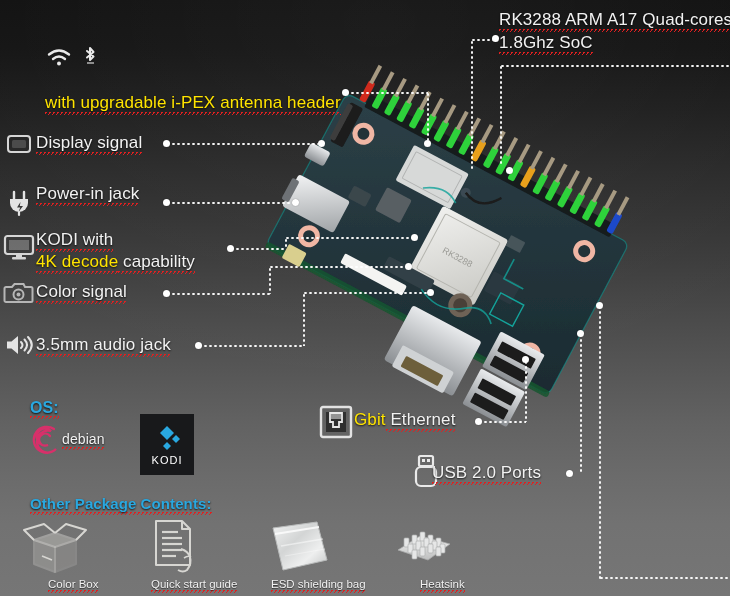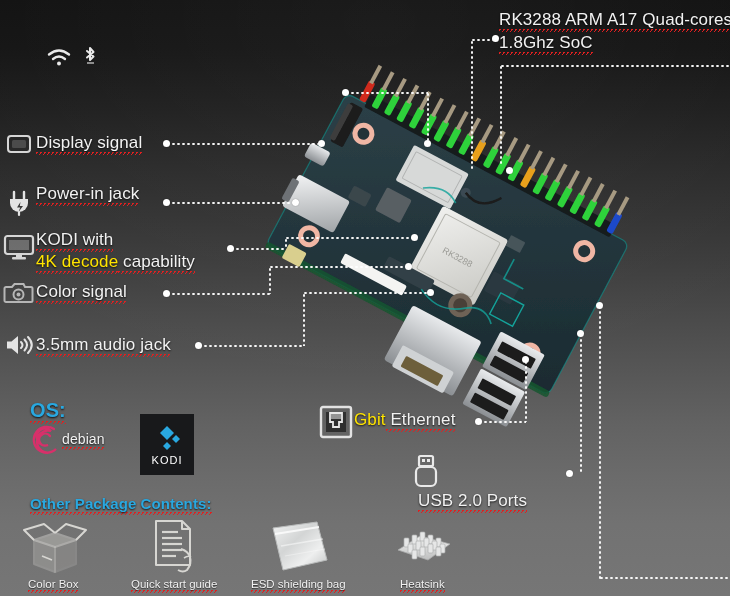--- a/index.html
+++ b/index.html
@@ -68,20 +68,21 @@
 
   
   #board{
     position:absolute;left:253px;top:88px;width:400px;height:305px;
   }
 
   
   .pkg-cap{
     position:absolute;color:#f0f0f0;font-size:11.5px;white-space:nowrap;
     text-shadow:0 1px 1px rgba(0,0,0,.6);
+    margin-left:20px;
   }
 
   
   #kodi{
     position:absolute;left:140px;top:414px;width:54px;height:61px;
     background:#18191b;display:flex;flex-direction:column;
     align-items:center;justify-content:center;
   }
   #kodi .kword{color:#ffffff;font-size:11px;letter-spacing:1px;margin-top:0;}
 </style>
@@ -304,20 +305,21 @@
       <circle cx="13" cy="16.5" r="2" fill="#e9e9e9"></circle>
     </svg>
   </div>
   <div class="ico" style="left:83px;top:45px;">
     <svg width="14" height="22" viewBox="0 0 14 22">
       <path d="M4 6 L10.5 11.5 L7 15 L7 3 L10.5 7 L4 12.5" fill="none" stroke="#e9e9e9" stroke-width="2" stroke-linejoin="round" stroke-linecap="round"></path>
       <rect x="4" y="17" width="7" height="2" fill="#8d8d8d"></rect>
     </svg>
   </div>
 
+  <div class="lbl hl" style="left:45px;top:93px;"><span class="spell">with upgradable i-PEX antenna header</span></div>
 
   <div class="ico" style="left:7px;top:135px;">
     <svg width="24" height="18" viewBox="0 0 24 18">
       <rect x="1" y="1" width="22" height="16" rx="3" fill="none" stroke="#d6d6d6" stroke-width="2"></rect>
       <rect x="5" y="5" width="14" height="8" rx="1.5" fill="#4b4b4b"></rect>
     </svg>
   </div>
   <div class="lbl" style="left:36px;top:133px;"><span class="spell">Display signal</span></div>
 
   <div class="ico" style="left:7px;top:190px;">
@@ -386,23 +388,23 @@
   </div>
 
   <div class="ico" style="left:414px;top:455px;">
     <svg width="24" height="32" viewBox="0 0 24 32">
       <rect x="5" y="1" width="14" height="10" rx="1.5" fill="none" stroke="#eaeaea" stroke-width="2.2"></rect>
       <rect x="8" y="4" width="3" height="3" fill="#eaeaea"></rect>
       <rect x="13" y="4" width="3" height="3" fill="#eaeaea"></rect>
       <rect x="2" y="12" width="20" height="19" rx="5" fill="none" stroke="#eaeaea" stroke-width="2.2"></rect>
     </svg>
   </div>
-  <div class="lbl" style="left:418px;top:463px;margin-top:28px;"><span class="spell">USB 2.0 Ports</span></div>
-
-  <div class="lbl cyan" style="left:30px;top:399px;font-size:20px;"><span class="spell">OS:</span></div>
+  <div class="lbl" style="left:432px;top:463px;"><span class="spell">USB 2.0 Ports</span></div>
+
+  <div class="lbl cyan" style="left:30px;top:399px;font-size:16px;"><span class="spell">OS:</span></div>
 
   <div class="ico" style="left:27px;top:420px;">
     <svg width="38" height="42" viewBox="0 0 38 42">
       <path d="M27 9 a13 13 0 1 0 2 20 a11 11 0 1 1 -5 -18 a8.5 8.5 0 1 0 -3 14 a6 6 0 1 1 2 -9" fill="none" stroke="#d7306a" stroke-width="2.3" stroke-linecap="round"></path>
     </svg>
   </div>
   <div class="lbl" style="left:62px;top:431px;font-size:14px;"><span class="spell">debian</span></div>
 
   <div id="kodi">
     <svg width="30" height="30" viewBox="0 0 30 30">

